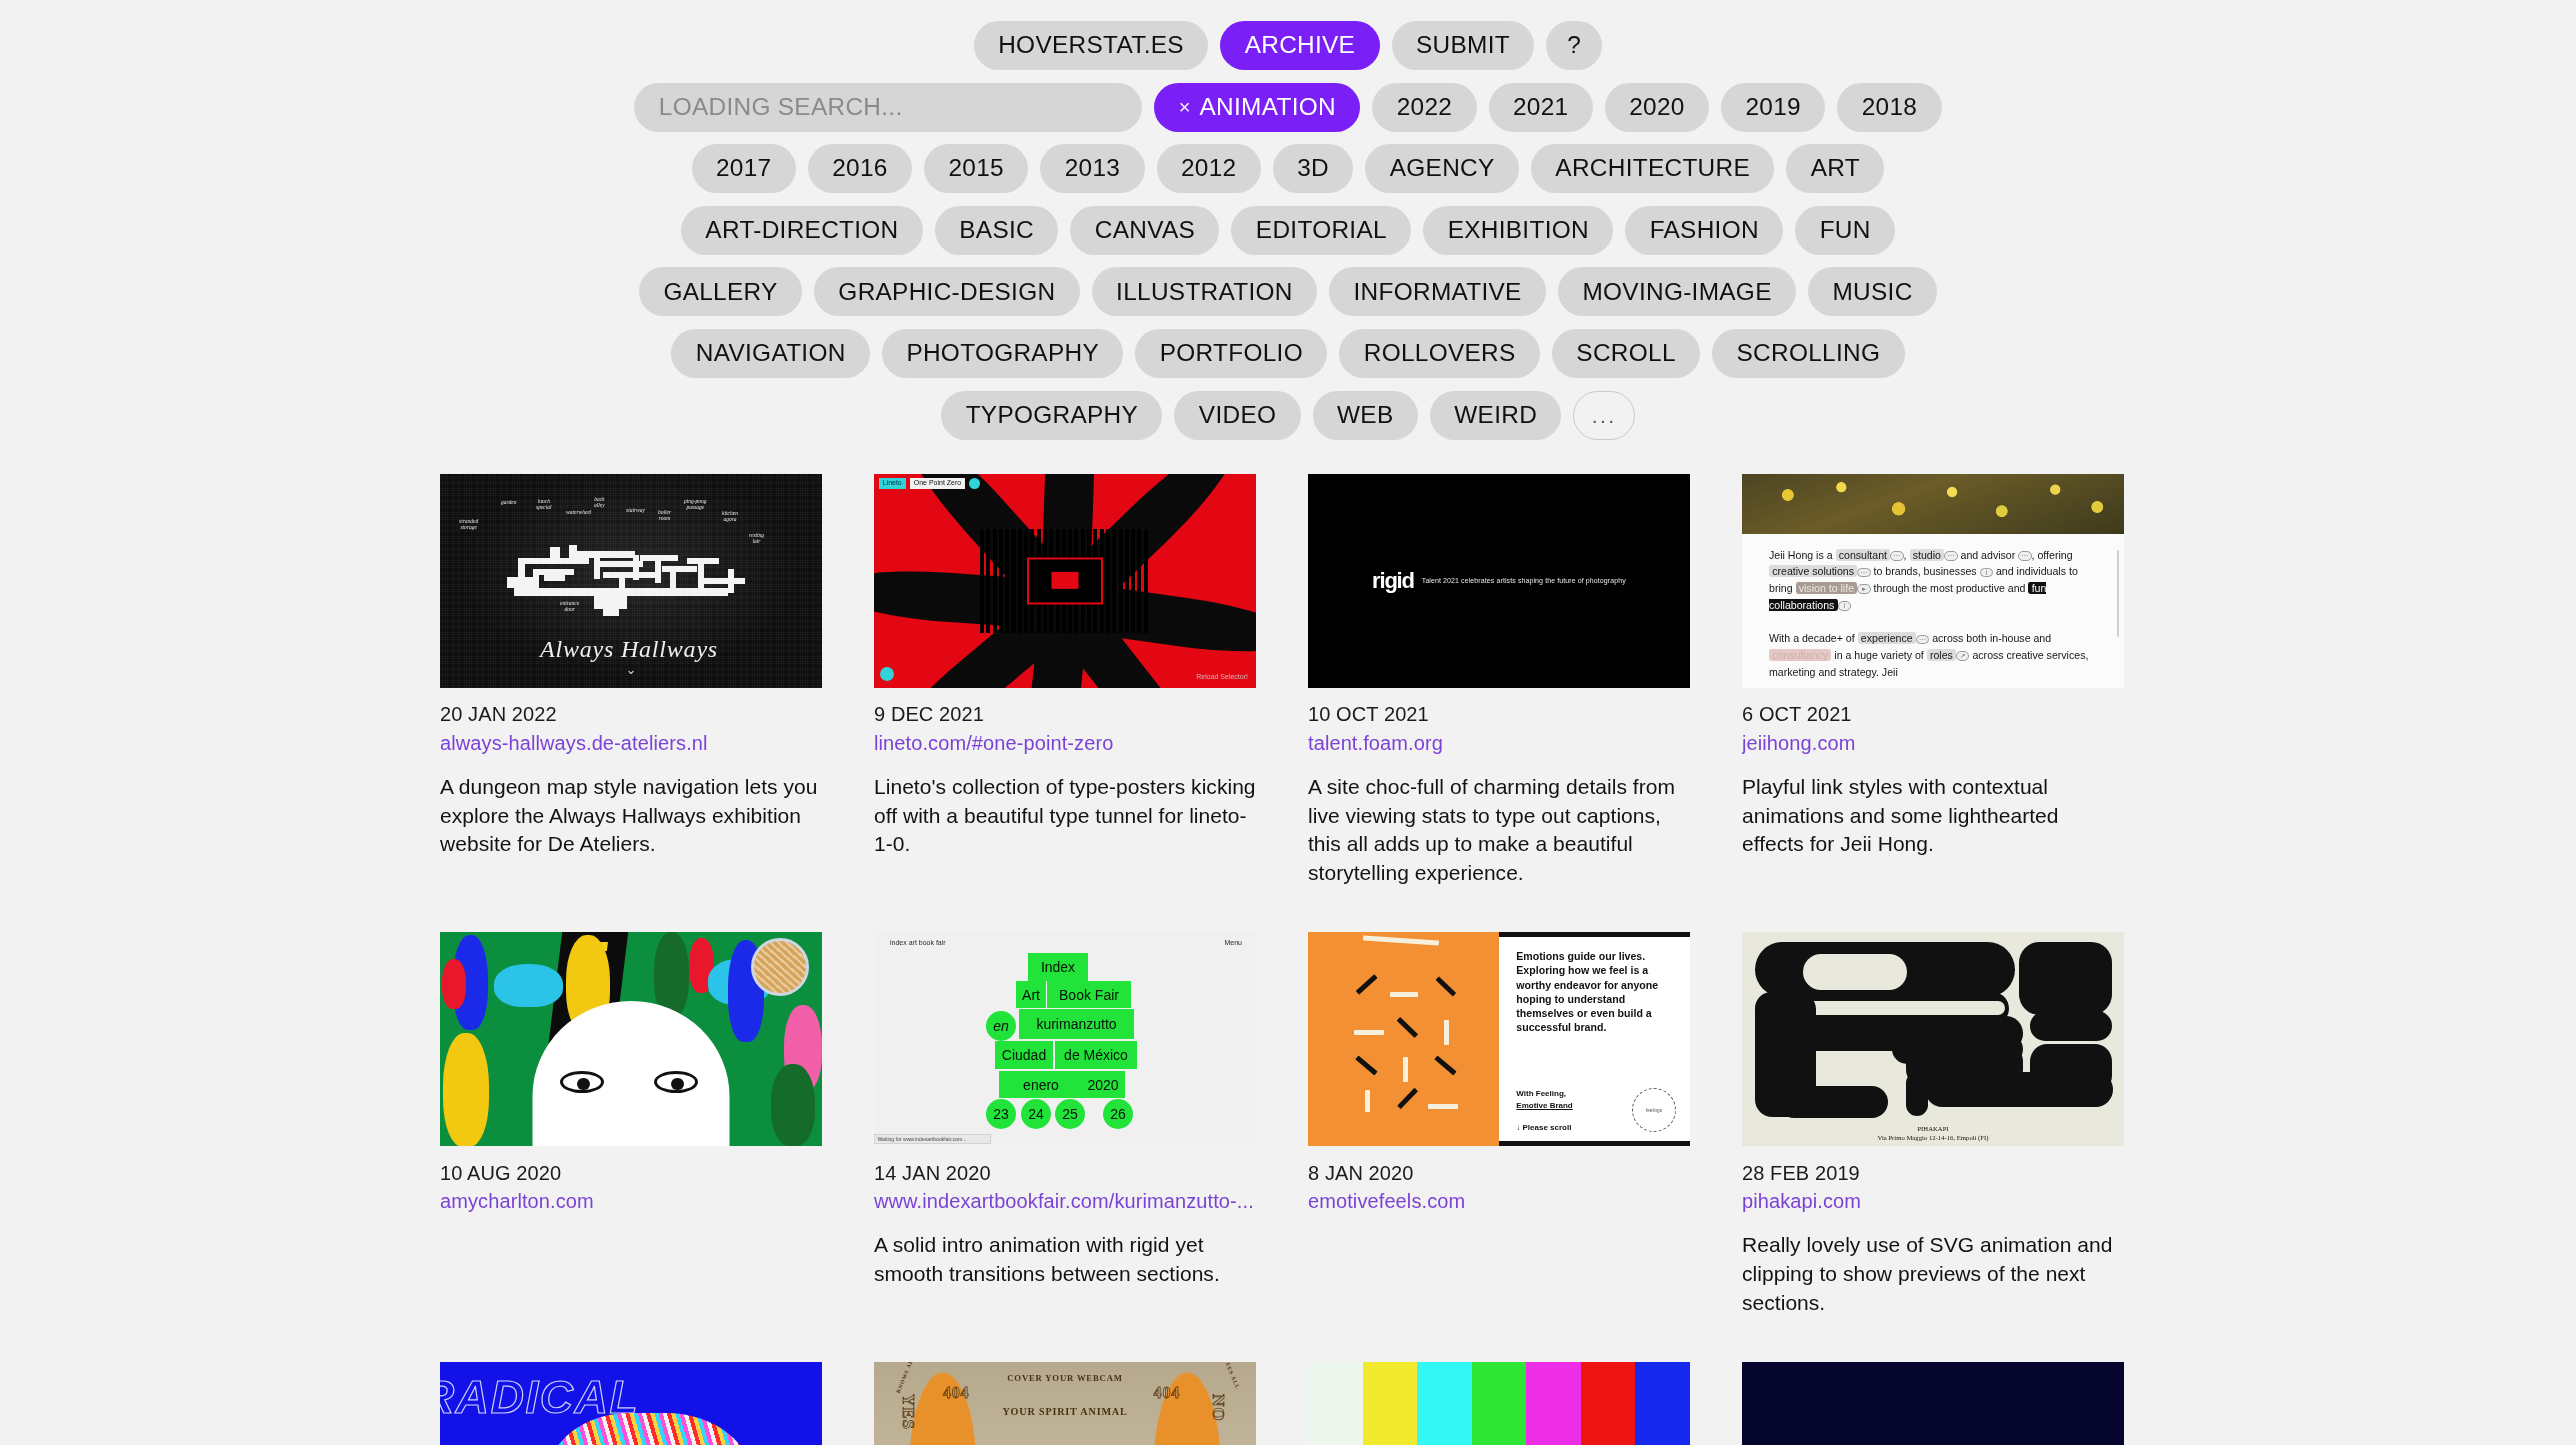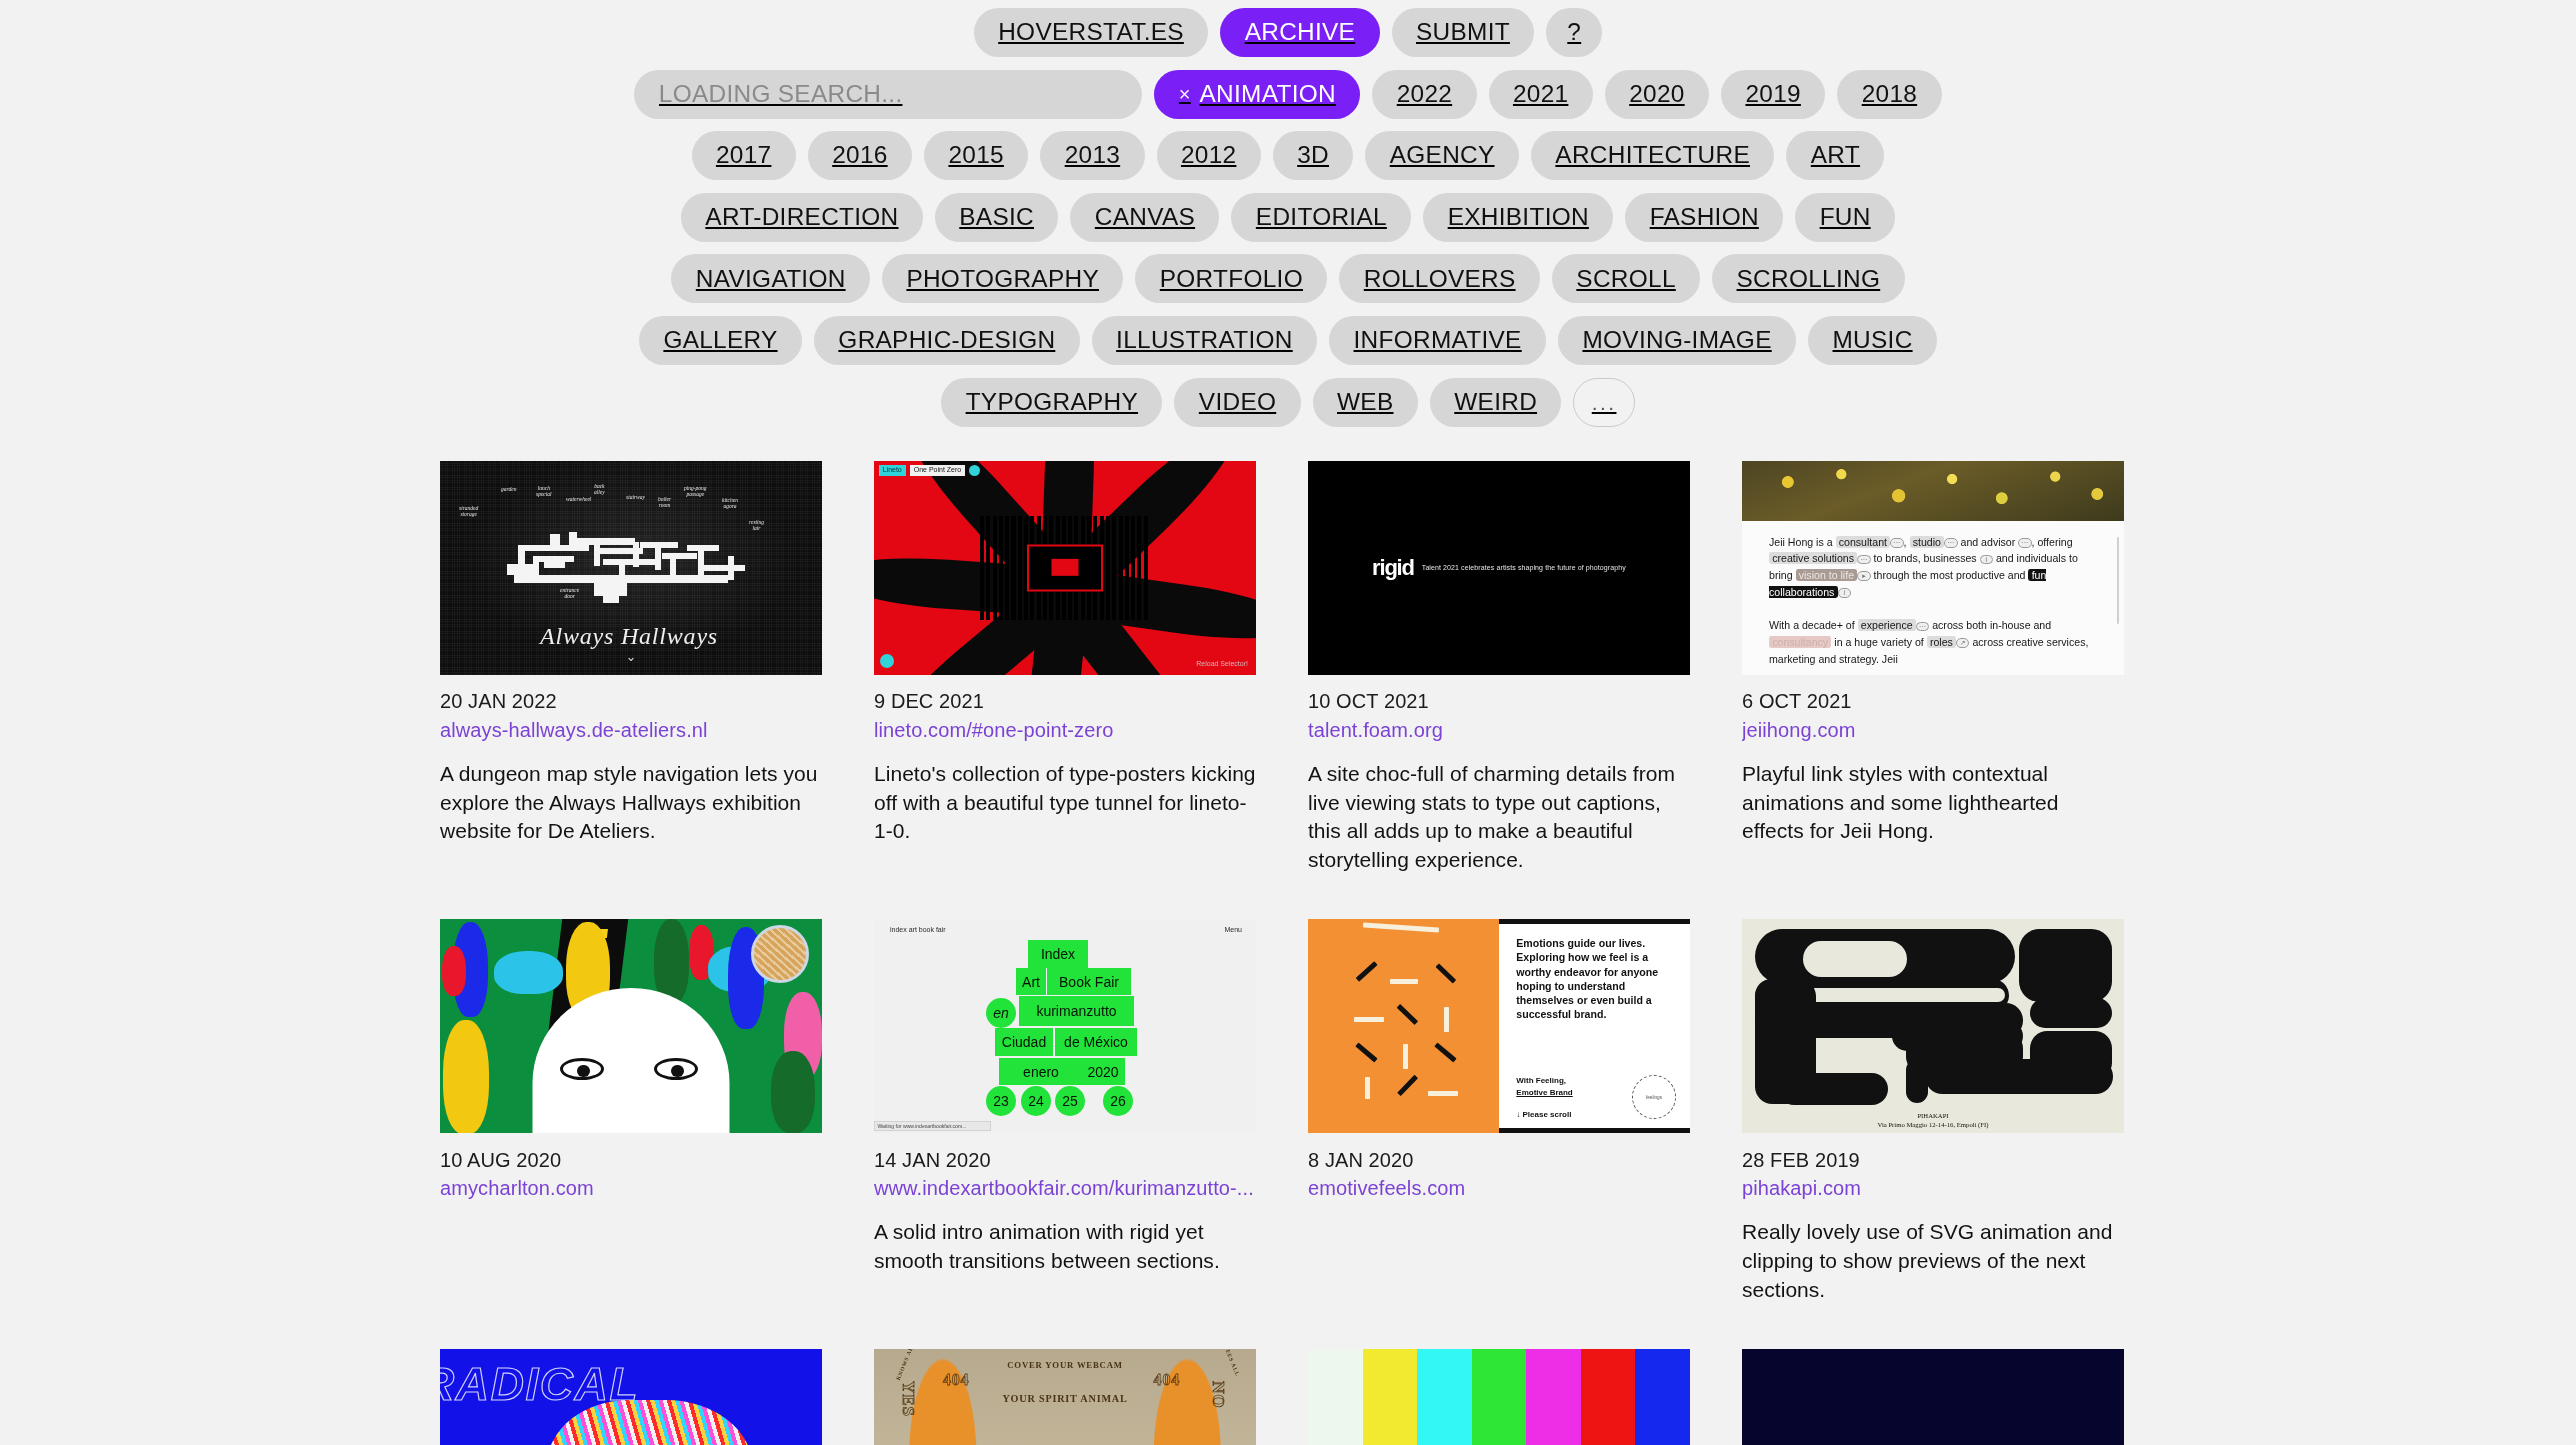--- a/index.html
+++ b/index.html
@@ -9,22 +9,21 @@
     width: 2576px; height: 1446px;
     overflow: hidden;
     background: #f2f2f2;
     font-family: "Liberation Sans", sans-serif;
     -webkit-font-smoothing: antialiased;
   }
 
   
   #nav-area {
     width: 100%;
-    padding-top: 8px;
-    text-decoration: underline;
+    padding-top: 21px;
   }
   .pill-row {
     display: flex;
     flex-wrap: wrap;
     justify-content: center;
     align-items: center;
     gap: 12px;
     margin-bottom: 12.6px;
   }
   .pill {
@@ -455,57 +454,57 @@
     <div class="pill">
         <span>FASHION</span>
       </div>
     <div class="pill">
         <span>FUN</span>
       </div>
   </div>
 
   <div class="pill-row">
     <div class="pill">
+        <span>GALLERY</span>
+      </div>
+    <div class="pill">
+        <span>GRAPHIC-DESIGN</span>
+      </div>
+    <div class="pill">
+        <span>ILLUSTRATION</span>
+      </div>
+    <div class="pill">
+        <span>INFORMATIVE</span>
+      </div>
+    <div class="pill">
+        <span>MOVING-IMAGE</span>
+      </div>
+    <div class="pill">
+        <span>MUSIC</span>
+      </div>
+  </div>
+
+  <div class="pill-row">
+    <div class="pill">
         <span>NAVIGATION</span>
       </div>
     <div class="pill">
         <span>PHOTOGRAPHY</span>
       </div>
     <div class="pill">
         <span>PORTFOLIO</span>
       </div>
     <div class="pill">
         <span>ROLLOVERS</span>
       </div>
     <div class="pill">
         <span>SCROLL</span>
       </div>
     <div class="pill">
         <span>SCROLLING</span>
-      </div>
-  </div>
-
-  <div class="pill-row">
-    <div class="pill">
-        <span>GALLERY</span>
-      </div>
-    <div class="pill">
-        <span>GRAPHIC-DESIGN</span>
-      </div>
-    <div class="pill">
-        <span>ILLUSTRATION</span>
-      </div>
-    <div class="pill">
-        <span>INFORMATIVE</span>
-      </div>
-    <div class="pill">
-        <span>MOVING-IMAGE</span>
-      </div>
-    <div class="pill">
-        <span>MUSIC</span>
       </div>
   </div>
 
   <div class="pill-row">
     <div class="pill">
         <span>TYPOGRAPHY</span>
       </div>
     <div class="pill">
         <span>VIDEO</span>
       </div>

